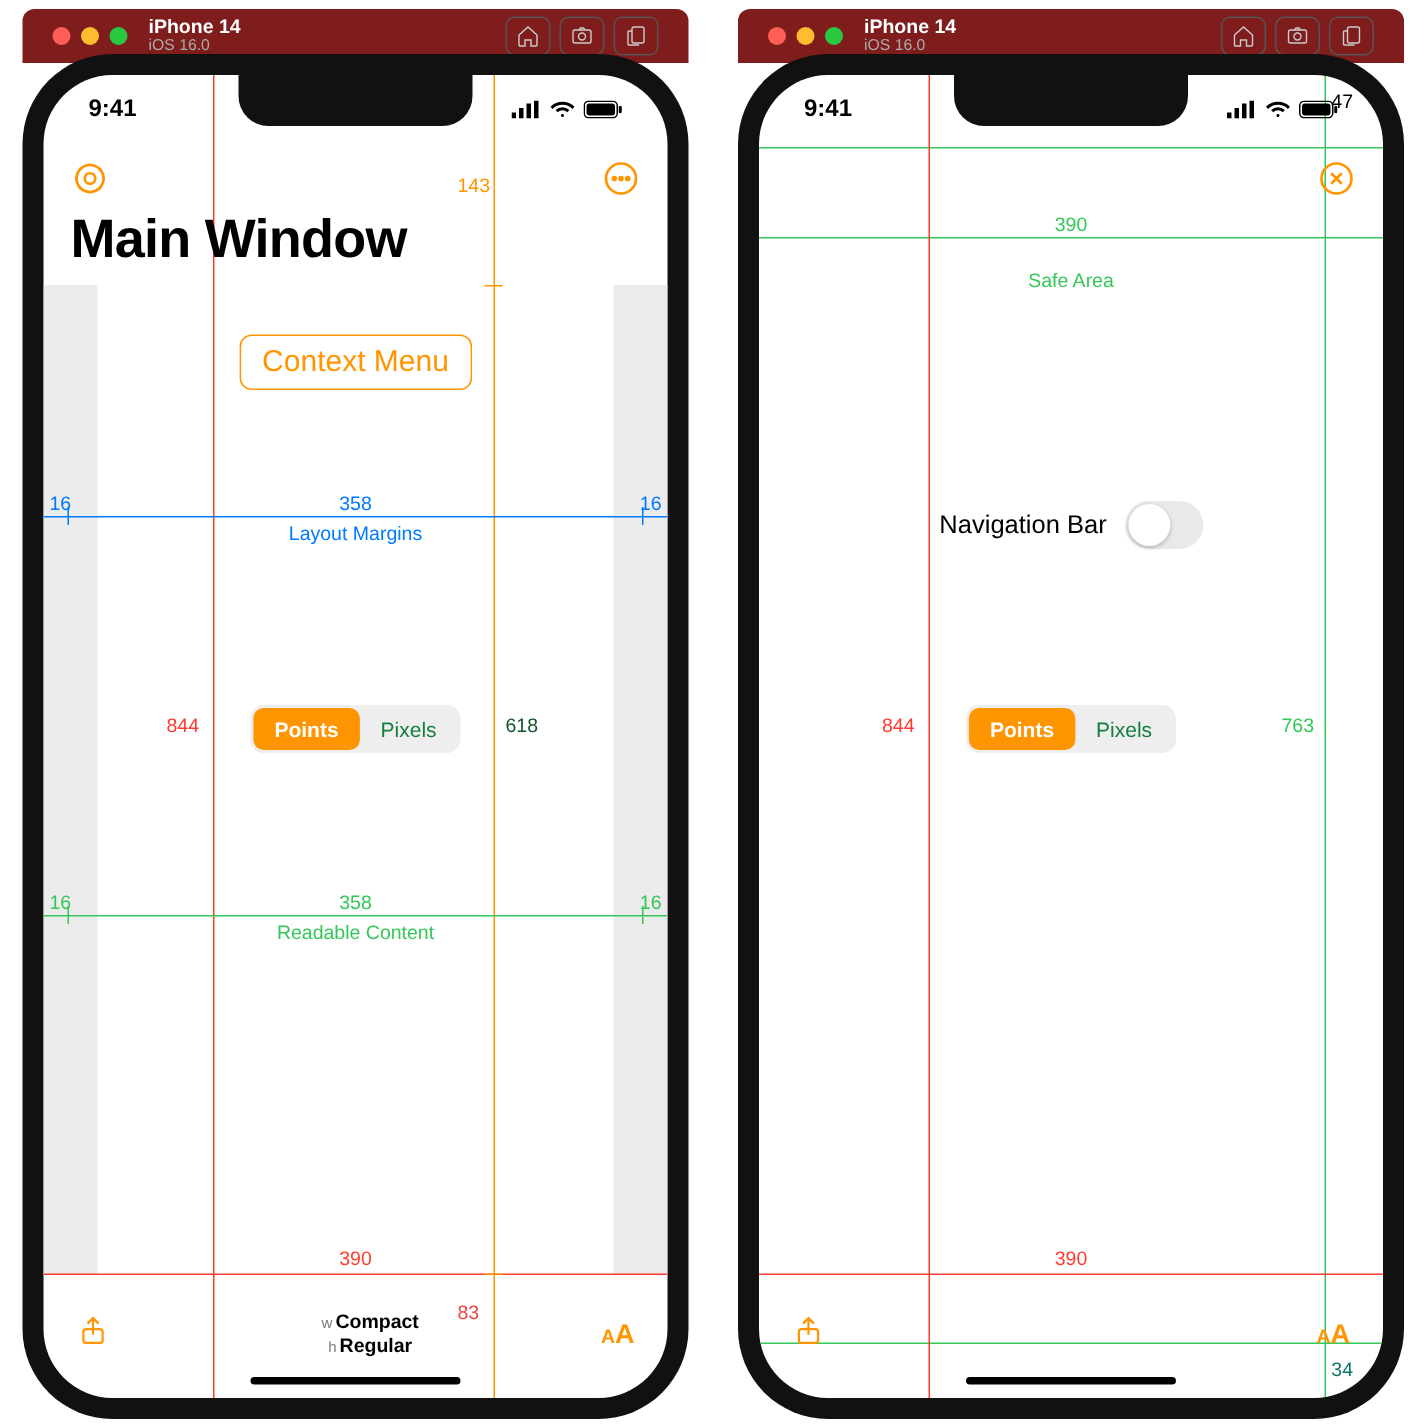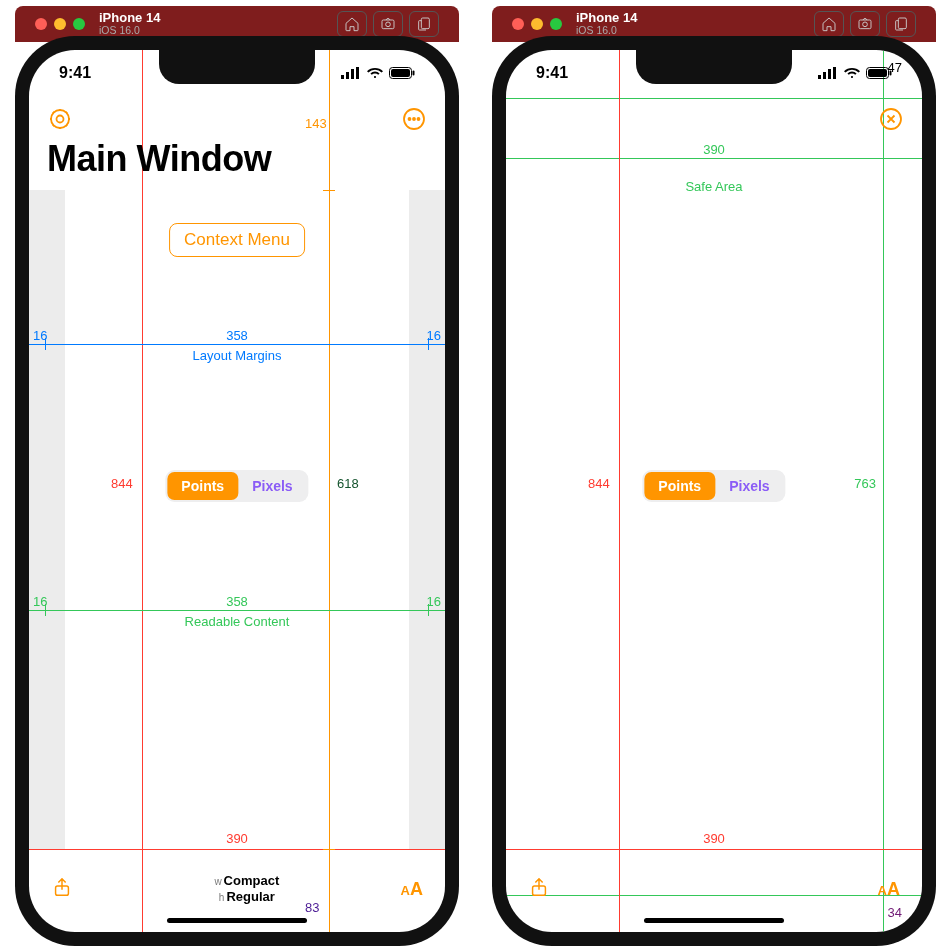--- a/index.html
+++ b/index.html
@@ -92,37 +92,37 @@
     position: absolute; top: 88px; left: 18px;
     font-size: 36px; font-weight: 700; letter-spacing: -0.5px;
     z-index: 30;
   }
 
   .contextbtn {
     position: absolute; z-index: 30;
     left: 50%; transform: translateX(-50%);
     top: 173px;
     border: 1.5px solid #ff9500; color:#ff9500;
-    font-size: 17px; padding: 6px 14px; border-radius: 8px;
+    font-size: 20px; padding: 6px 14px; border-radius: 8px;
     background: transparent;
   }
 
   
   .mline { position: absolute; z-index: 20; }
   .mlabel { position: absolute; font-size: 13px; z-index: 25; white-space: nowrap; }
 
   
   .segmented {
     position: absolute; left: 50%; transform: translateX(-50%);
     top: 420px;
     display: flex; background: #eeeeef; border-radius: 9px; padding: 2px;
     z-index: 30;
   }
   .segmented .seg {
-    padding: 6px 14px; font-size: 14px; border-radius: 7px; color:#8b5cf6;font-weight:bold;
+    padding: 6px 14px; font-size: 14px; border-radius: 7px; color:#15803d;
   }
   .segmented .seg.active { background: #ff9500; color:#fff; font-weight:600; }
 
   
   .bottombar {
     position: absolute; bottom: 16px; left: 0; right: 0;
     height: 54px; display: flex; align-items: center; justify-content: space-between;
     padding: 0 22px; z-index: 30;
   }
   .bottombar .mid { text-align: center; font-size: 13px; line-height: 1.25; margin-left: 20px; }
@@ -238,21 +238,21 @@
     <button class="contextbtn">Context Menu</button>
 
     <div class="mline" style="left:113px; top:0; bottom:0; width:1px; background:#ff3b30;"></div>
     <span class="mlabel" style="color:#ff3b30; left:82px; top:426px;">844</span>
     <div class="mline" style="left:0; right:0; bottom:82px; height:1px; background:#ff3b30;"></div>
     <span class="mlabel" style="color:#ff3b30; left:50%; transform:translateX(-50%); bottom:86px;">390</span>
 
     <div class="mline" style="left:300px; top:0; bottom:0; width:1px; background:#ff9500;"></div>
     <span class="mlabel" style="color:#14532d; left:308px; top:426px;">618</span>
     <span class="mlabel" style="color:#ff9500; left:276px; top:66px;">143</span>
-    <span class="mlabel" style="color:#4c1d95; left:276px; bottom:17px;">83</span>
+    <span class="mlabel" style="color:#ef4444; left:276px; bottom:50px;">83</span>
 
     <div class="mline" style="left:294px;width:12px;top:140px;height:1px;background:#ff9500;"></div>
     <div class="mline" style="left:294px;width:12px;bottom:82px;height:1px;background:#ff9500;"></div>
 
     <div class="mline" style="left:0; right:0; top:294px; height:1px; background:#007aff;"></div>
     <span class="mlabel" style="color:#007aff; left:4px; top:278px;">16</span>
     <span class="mlabel" style="color:#007aff; left:50%; transform:translateX(-50%); top:278px;">358</span>
     <span class="mlabel" style="color:#007aff; right:4px; top:278px;">16</span>
     <span class="mlabel" style="color:#007aff; left:50%; transform:translateX(-50%); top:298px;text-align:center;">Layout Margins</span>
 
@@ -352,30 +352,34 @@
           <path d="M8.5 8.5l7 7M15.5 8.5l-7 7"></path>
         </svg>
     </div>
 
     <div class="mline" style="left:0; right:0; top:48px; height:1px; background:#34c759;"></div>
     <div class="mline" style="left:0; right:0; bottom:36px; height:1px; background:#34c759;"></div>
     <div class="mline" style="top:0; bottom:0; right:38px; width:1px; background:#34c759;"></div>
     <div class="mline" style="left:0; right:0; top:108px; height:1px; background:#34c759;"></div>
 
     <span class="mlabel" style="color:#000000; right:20px; top:10px;">47</span>
-    <span class="mlabel" style="color:#701a75; right:20px; bottom:12px;">34</span>
+    <span class="mlabel" style="color:#0f766e; right:20px; bottom:12px;">34</span>
     <span class="mlabel" style="color:#34c759; left:50%; transform:translateX(-50%); top:92px;">390</span>
     <span class="mlabel" style="color:#34c759; left:50%; transform:translateX(-50%); top:112px;margin-top:17px;">Safe Area</span>
     <span class="mlabel" style="color:#34c759; right:46px; top:426px;">763</span>
 
     <div class="mline" style="left:113px; top:0; bottom:0; width:1px; background:#ff3b30;"></div>
     <span class="mlabel" style="color:#ff3b30; left:82px; top:426px;">844</span>
     <div class="mline" style="left:0; right:0; bottom:82px; height:1px; background:#ff3b30;"></div>
     <span class="mlabel" style="color:#ff3b30; left:50%; transform:translateX(-50%); bottom:86px;">390</span>
 
+    <div class="togglerow" style="top:284px;">
+      <span>Navigation Bar</span>
+      <div class="toggle"></div>
+    </div>
 
     <div class="segmented">
       <div class="seg active">Points</div>
       <div class="seg">Pixels</div>
     </div>
 
 
     <div class="bottombar">
       <div>
         <svg viewBox="0 0 24 24">

